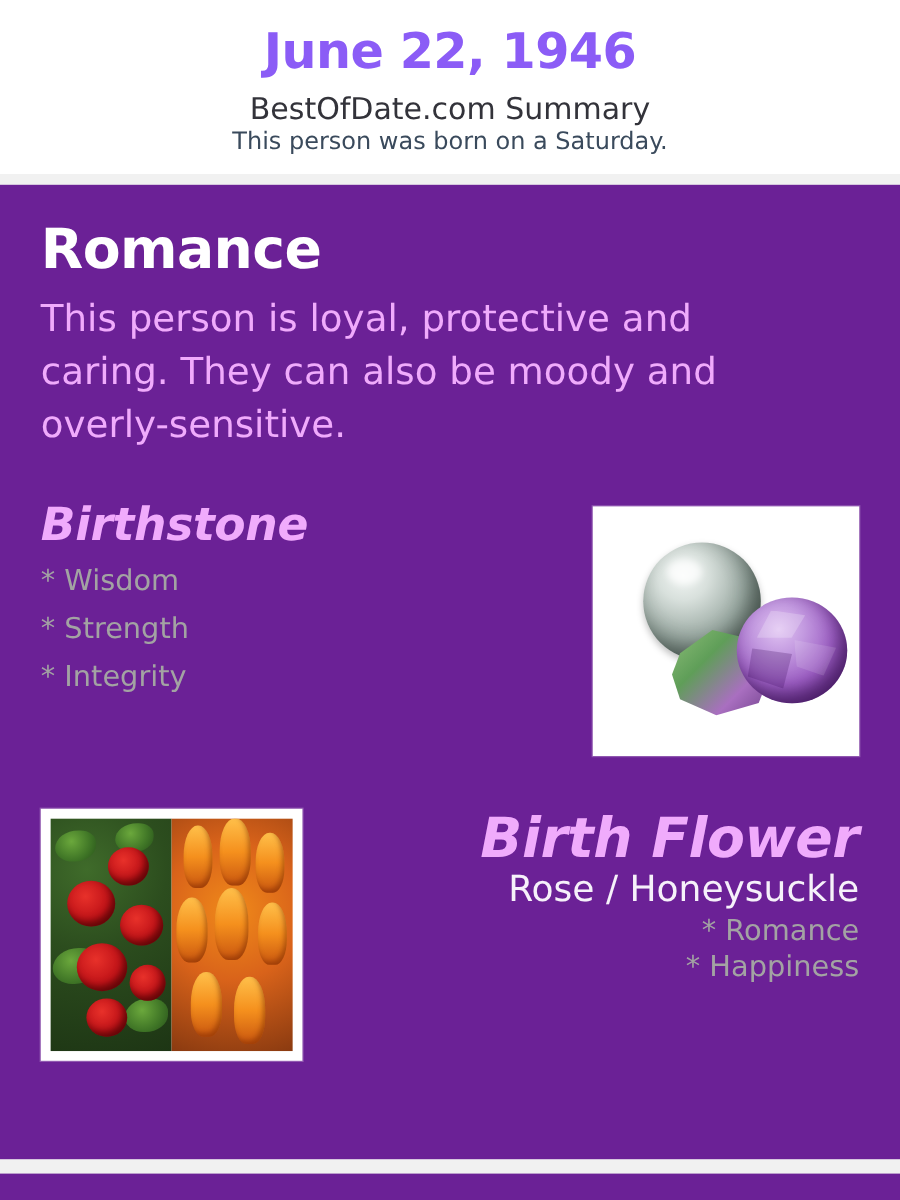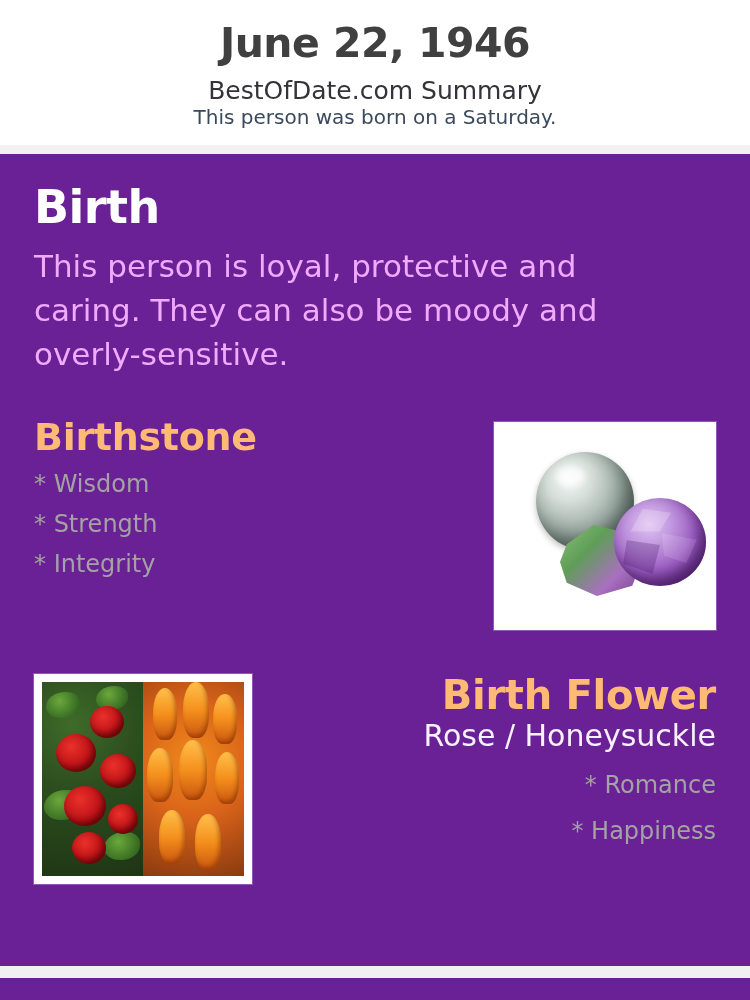--- a/index.html
+++ b/index.html
@@ -17,21 +17,21 @@
     background: #f1f1f1;
   }
 
   
   .header {
     background: #ffffff;
     padding: 22px 0 16px 0;
     text-align: center;
   }
   .header .date {
-    color: #404040;
+    color: #8b5cf6;
     font-size: 41px;
     font-weight: bold;
     line-height: 1.05;
     letter-spacing: -0.5px;
   }
   .header .summary {
     color: #33333a;
     font-size: 25px;
     margin-top: 11px;
     font-weight: normal;
@@ -69,25 +69,26 @@
   }
 
   
   .stone-row {
     display: flex;
     align-items: flex-start;
     margin-top: 42px;
   }
   .stone-text { flex: 1 1 auto; }
   .block-title {
-    color: #fdba74;
+    color: #f0abfc;
     font-size: 38px;
     font-weight: bold;
     line-height: 1.05;
     letter-spacing: -0.3px;
+    font-style: italic;
   }
   .block-sub {
     color: #f6f1fa;
     font-size: 30px;
     margin-top: 4px;
     font-weight: normal;
   }
   .trait {
     color: #a3a3a3;
     font-size: 24px;
@@ -194,23 +195,23 @@
     position: absolute;
     border-radius: 48% 48% 40% 40%;
     background: linear-gradient(180deg, #ffc04a 0%, #f5901d 50%, #c9560f 100%);
     box-shadow: inset -2px -3px 4px rgba(120,40,0,0.5);
   }
   .flower-text {
     flex: 1 1 auto;
     padding-left: 22px;
     text-align: right;
   }
-  .flower-text .block-title { font-size: 40px; }
+  .flower-text .block-title { font-size: 46px; }
   .flower-text .block-sub { font-size: 30px; margin-top: 2px; }
-  .flower-text .trait { margin-top: 18px; }
+  .flower-text .trait { margin-top: 2px; }
   .bottom-strip {
     position: absolute;
     left: 0; right: 0; bottom: 0;
     height: 22px;
     background: #6b2196;
   }
 </style>
 </head>
 <body>
 
@@ -218,21 +219,21 @@
 
   <div class="header">
     <div class="date">June 22, 1946</div>
     <div class="summary">BestOfDate.com Summary</div>
     <div class="weekday">This person was born on a Saturday.</div>
   </div>
   <div class="header-divider"></div>
 
   <div class="body-panel">
 
-    <div class="zodiac-name">Birth</div>
+    <div class="zodiac-name">Romance</div>
     <div class="zodiac-desc">This person is loyal, protective and caring. They can also be moody and overly-sensitive.</div>
 
     <div class="stone-row">
       <div class="stone-text">
         <div class="block-title">Birthstone</div>
         <div class="trait">* Wisdom</div>
         <div class="trait">* Strength</div>
         <div class="trait">* Integrity</div>
       </div>
       <div class="photo-frame stone-frame">

